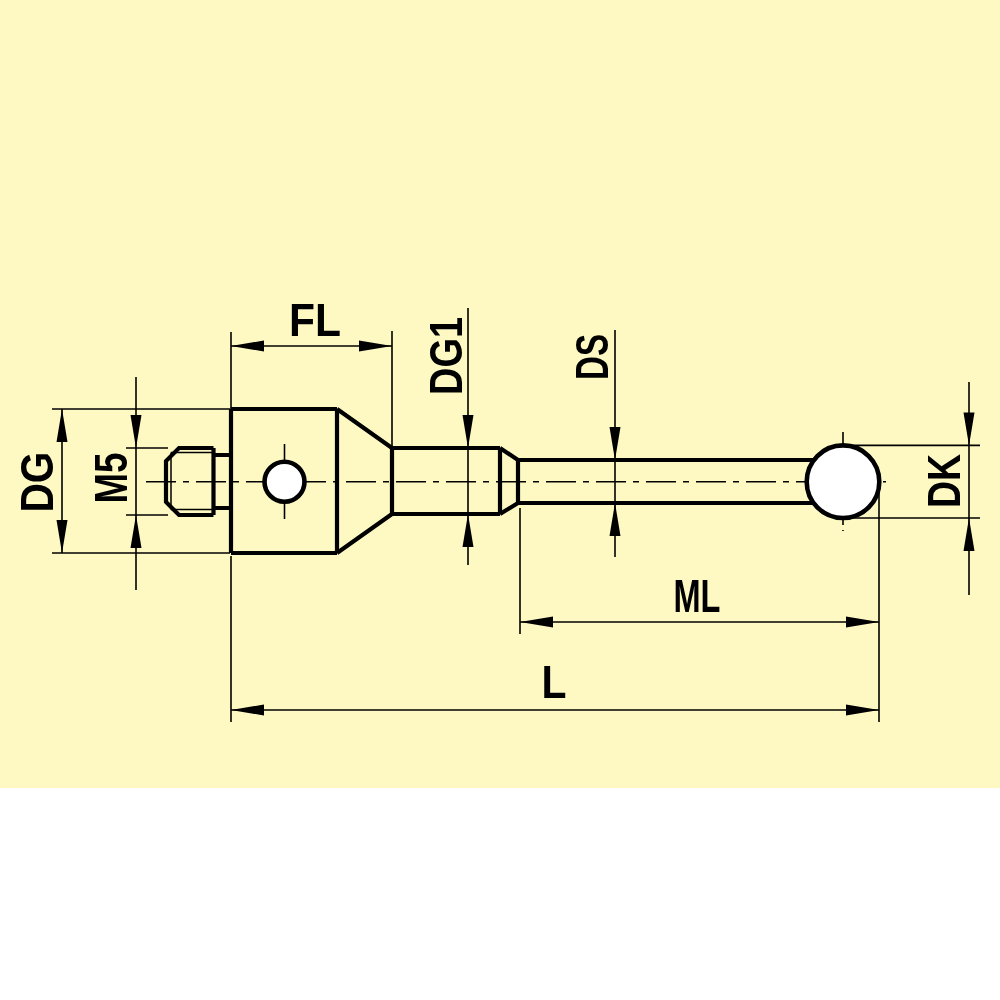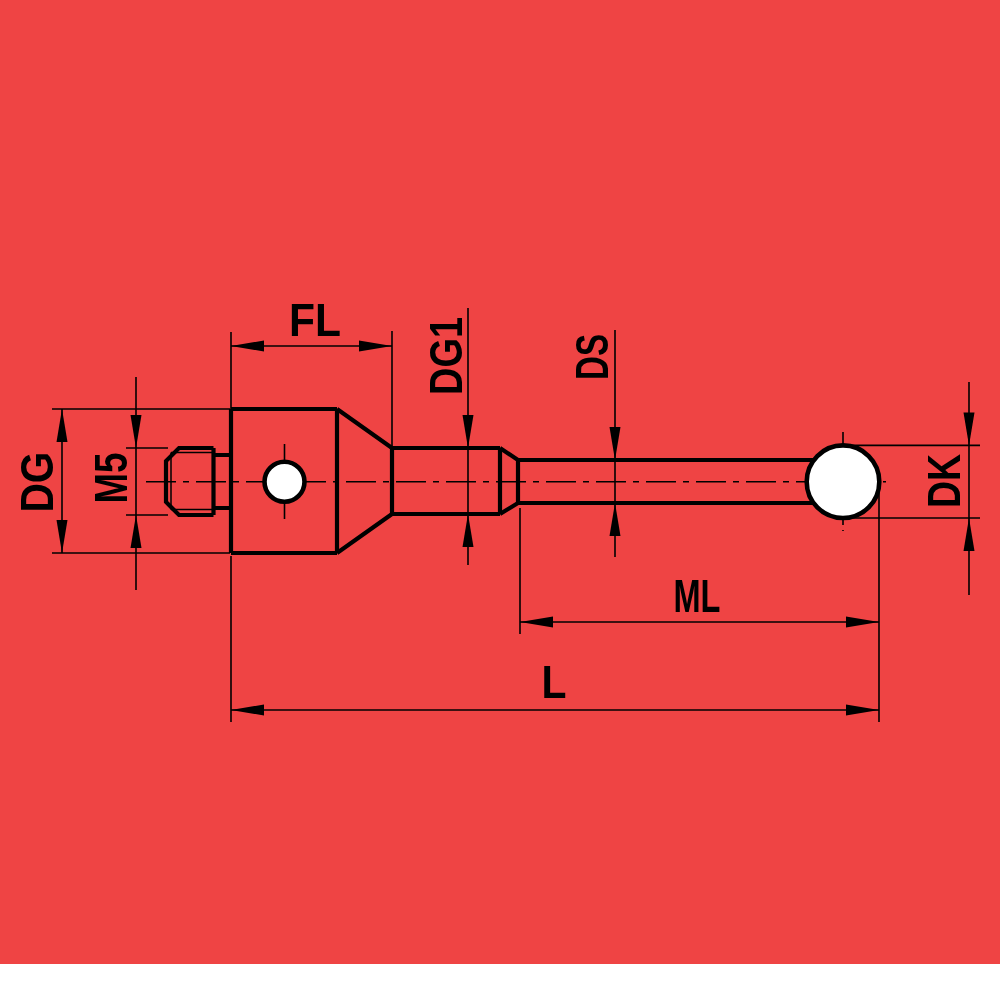--- a/index.html
+++ b/index.html
@@ -6,22 +6,22 @@
     margin: 0;
     padding: 0;
     width: 1000px;
     height: 1000px;
     background: #ffffff;
     overflow: hidden;
   }
   .stage {
     position: relative;
     width: 1000px;
-    height: 964px;
-    background: #ef4444;
+    height: 788px;
+    background: #fef9c3;
   }
   svg { display: block; }
   .lbl {
     font-family: "Liberation Sans", "DejaVu Sans", sans-serif;
     font-weight: bold;
     font-size: 47px;
   }
 </style>
 </head>
 <body>

